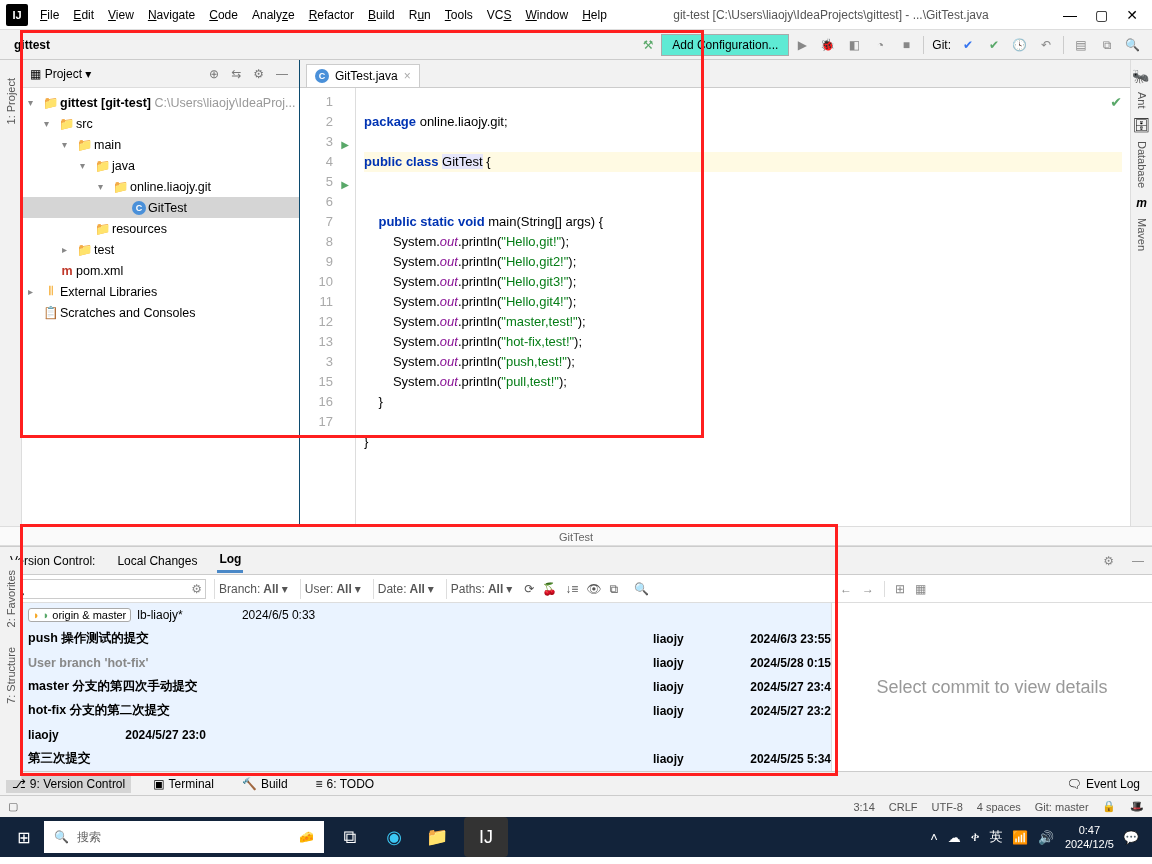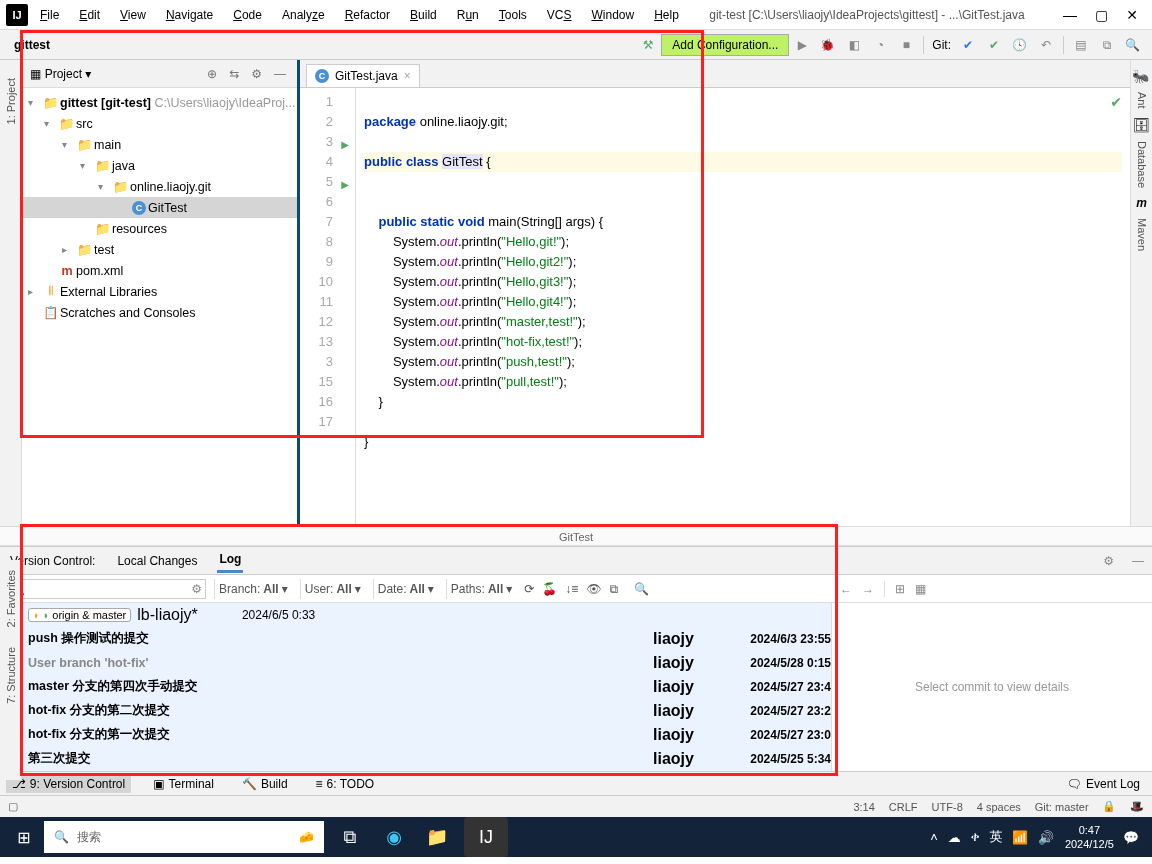--- a/index.html
+++ b/index.html
@@ -1,37 +1,37 @@
 <!DOCTYPE html>
 <html><head>
 <meta charset="utf-8">
 <style>
 * { box-sizing: border-box; margin: 0; padding: 0; font-family: "Segoe UI", Arial, sans-serif; }
 body { width: 1152px; height: 864px; overflow: hidden; background: #fff; font-size: 12px; color: #000; }
 .titlebar { height: 30px; background: #fff; display: flex; align-items: center; border-bottom: 1px solid #ddd; }
 .titlebar .app-icon { width: 22px; height: 22px; background: #000; color: #fff; margin: 0 6px; display: flex; align-items: center; justify-content: center; font-weight: bold; font-size: 11px; border-radius: 2px;}
-.menubar { display: flex; gap: 8px; }
+.menubar { display: flex; gap: 2px; }
 .menubar .mi { padding: 4px 6px; cursor: pointer; }
 .menubar .mi u { text-decoration: underline; }
 .title-path { flex: 1; text-align: center; color: #555; font-size: 12px; }
 .win-controls { display: flex; gap: 18px; padding: 0 14px; }
 .win-controls span { font-size: 14px; cursor: pointer; }
 .toolbar { height: 30px; background: #f2f2f2; border-bottom: 1px solid #ccc; display: flex; align-items: center; padding: 0 6px; }
 .toolbar .crumb { font-weight: bold; padding: 2px 8px; }
 .toolbar .spacer { flex: 1; }
 .toolbar .tbtn { width: 22px; height: 22px; display: flex; align-items: center; justify-content: center; color: #888; margin: 0 2px; cursor: pointer;}
 .toolbar .tbtn.green { color: #59a869; }
 .toolbar .tbtn.blue { color: #3574f0; }
-.add-config { border: 1px solid #aaa; background: #bef264; padding: 3px 10px; font-size: 12px; }
+.add-config { border: 1px solid #aaa; background: #5eead4; padding: 3px 10px; font-size: 12px; }
 .red-box1 { position: absolute; left: 20px; top: 30px; width: 684px; height: 408px; border: 3px solid #ff1f1f; pointer-events: none; z-index: 50; }
 .red-box2 { position: absolute; left: 20px; top: 524px; width: 818px; height: 252px; border: 3px solid #ff1f1f; pointer-events: none; z-index: 50; }
 .main { display: flex; height: 466px; position: relative; }
 .left-gutter { width: 22px; background: #f2f2f2; border-right: 1px solid #ddd; display: flex; flex-direction: column; align-items: center; padding-top: 8px; }
 .left-gutter .vlabel { writing-mode: vertical-rl; transform: rotate(180deg); font-size: 11px; color: #555; margin: 10px 0; cursor: pointer;}
-.project-pane { width: 278px; border-right: 3px solid #0c4a6e; display: flex; flex-direction: column; }
+.project-pane { width: 278px; border-right: 1px solid #0c4a6e; display: flex; flex-direction: column; }
 .pane-header { height: 28px; background: #f2f2f2; border-bottom: 1px solid #ddd; display: flex; align-items: center; padding: 0 8px; gap: 6px; }
 .pane-header .spacer { flex: 1; }
 .pane-header .icon { color: #777; cursor: pointer; padding: 0 3px;}
 .tree { padding: 4px 0; font-size: 12.5px; }
 .tree .node { display: flex; align-items: center; height: 21px; padding-left: 6px; white-space: nowrap; overflow: hidden;}
 .tree .indent1 { padding-left: 22px; }
 .tree .indent2 { padding-left: 40px; }
 .tree .indent3 { padding-left: 58px; }
 .tree .indent4 { padding-left: 76px; }
 .tree .indent5 { padding-left: 94px; }
@@ -70,27 +70,27 @@
 .vc-filter { display: flex; align-items: center; gap: 3px; padding: 0 4px; border-left: 1px solid #ddd; height: 20px;}
 .commit-list { width: 832px; overflow: hidden; border-right: 1px solid #ddd;}
 .commit-row { display: flex; align-items: center; height: 24px; padding-left: 28px; background: #eaf3ff; border-bottom: 1px solid #eaf3ff; position: relative;}
 .commit-row .graph { position: absolute; left: 6px; width: 20px; display: flex; justify-content: center;}
 .commit-row .dot { width: 9px; height: 9px; border-radius: 50%; background: #6a6aff; border: 1px solid #6a6aff;}
 .commit-row .dot.hollow { background: #fff; }
 .commit-row .msg { flex: 1; font-size: 12.5px; }
 .commit-row .msg.bold { font-weight: bold; }
 .commit-row .msg.dim { color: #888; font-weight: bold;}
 .commit-row .branch-tag { background: #fff; border: 1px solid #aaa; border-radius: 3px; padding: 0 4px; font-size: 11px; margin-right: 6px; display: flex; align-items: center; gap: 3px;}
-.commit-row .author { width: 70px; font-size: 16px; }
+.commit-row .author { width: 70px; font-size: 12px; }
 .commit-row .author.bold { font-weight: bold;}
 .commit-row .date { width: 108px; font-size: 12px; text-align: right;}
 .commit-row .date.bold { font-weight: bold;}
 .detail-pane { flex: 1; display: flex; flex-direction: column;}
 .detail-toolbar { height: 28px; border-bottom: 1px solid #ddd; display: flex; align-items: center; padding: 0 8px; gap: 10px; color: #888;}
-.detail-body { flex: 1; display: flex; align-items: center; justify-content: center; color: #999; font-size: 12px;}
+.detail-body { flex: 1; display: flex; align-items: center; justify-content: center; color: #999; font-size: 18px;}
 .bottom-tabs { height: 24px; background: #f2f2f2; border-top: 1px solid #ccc; display: flex; align-items: center; padding: 0 6px; gap: 16px; font-size: 12px;}
 .bottom-tabs .btab { display: flex; align-items: center; gap: 4px; cursor: pointer; padding: 2px 6px;}
 .bottom-tabs .btab.active { background: #d5d5d5; }
 .bottom-tabs .spacer { flex: 1; }
 .statusbar { height: 22px; background: #f2f2f2; border-top: 1px solid #ccc; display: flex; align-items: center; padding: 0 8px; font-size: 11px; color: #555; gap: 14px;}
 .statusbar .spacer { flex: 1; }
 .taskbar { height: 40px; background: #12233a; display: flex; align-items: center; padding: 0 4px; color: #fff;}
 .taskbar .start { width: 40px; height: 40px; display: flex; align-items: center; justify-content: center; font-size: 16px;}
 .taskbar .search { flex: 0 0 280px; height: 32px; background: #fff; color: #666; display: flex; align-items: center; padding: 0 10px; gap: 8px; margin-right: 4px;}
 .taskbar .tb-icon { width: 44px; height: 40px; display: flex; align-items: center; justify-content: center; font-size: 18px;}
@@ -345,21 +345,20 @@
               <span class="dot"></span>
             </span>
             <span class="msg bold">hot-fix 分支的第二次提交</span>
             <span class="author bold">liaojy</span>
             <span class="date bold">2024/5/27 23:2</span>
           </div>
           <div class="commit-row">
             <span class="graph">
               <span class="dot"></span>
             </span>
-            <span class="msg bold">hot-fix 分支的第一次提交</span>
             <span class="author bold">liaojy</span>
             <span class="date bold">2024/5/27 23:0</span>
           </div>
           <div class="commit-row">
             <span class="graph">
               <span class="dot"></span>
             </span>
             <span class="msg bold">第三次提交</span>
             <span class="author bold">liaojy</span>
             <span class="date bold">2024/5/25 5:34</span>

